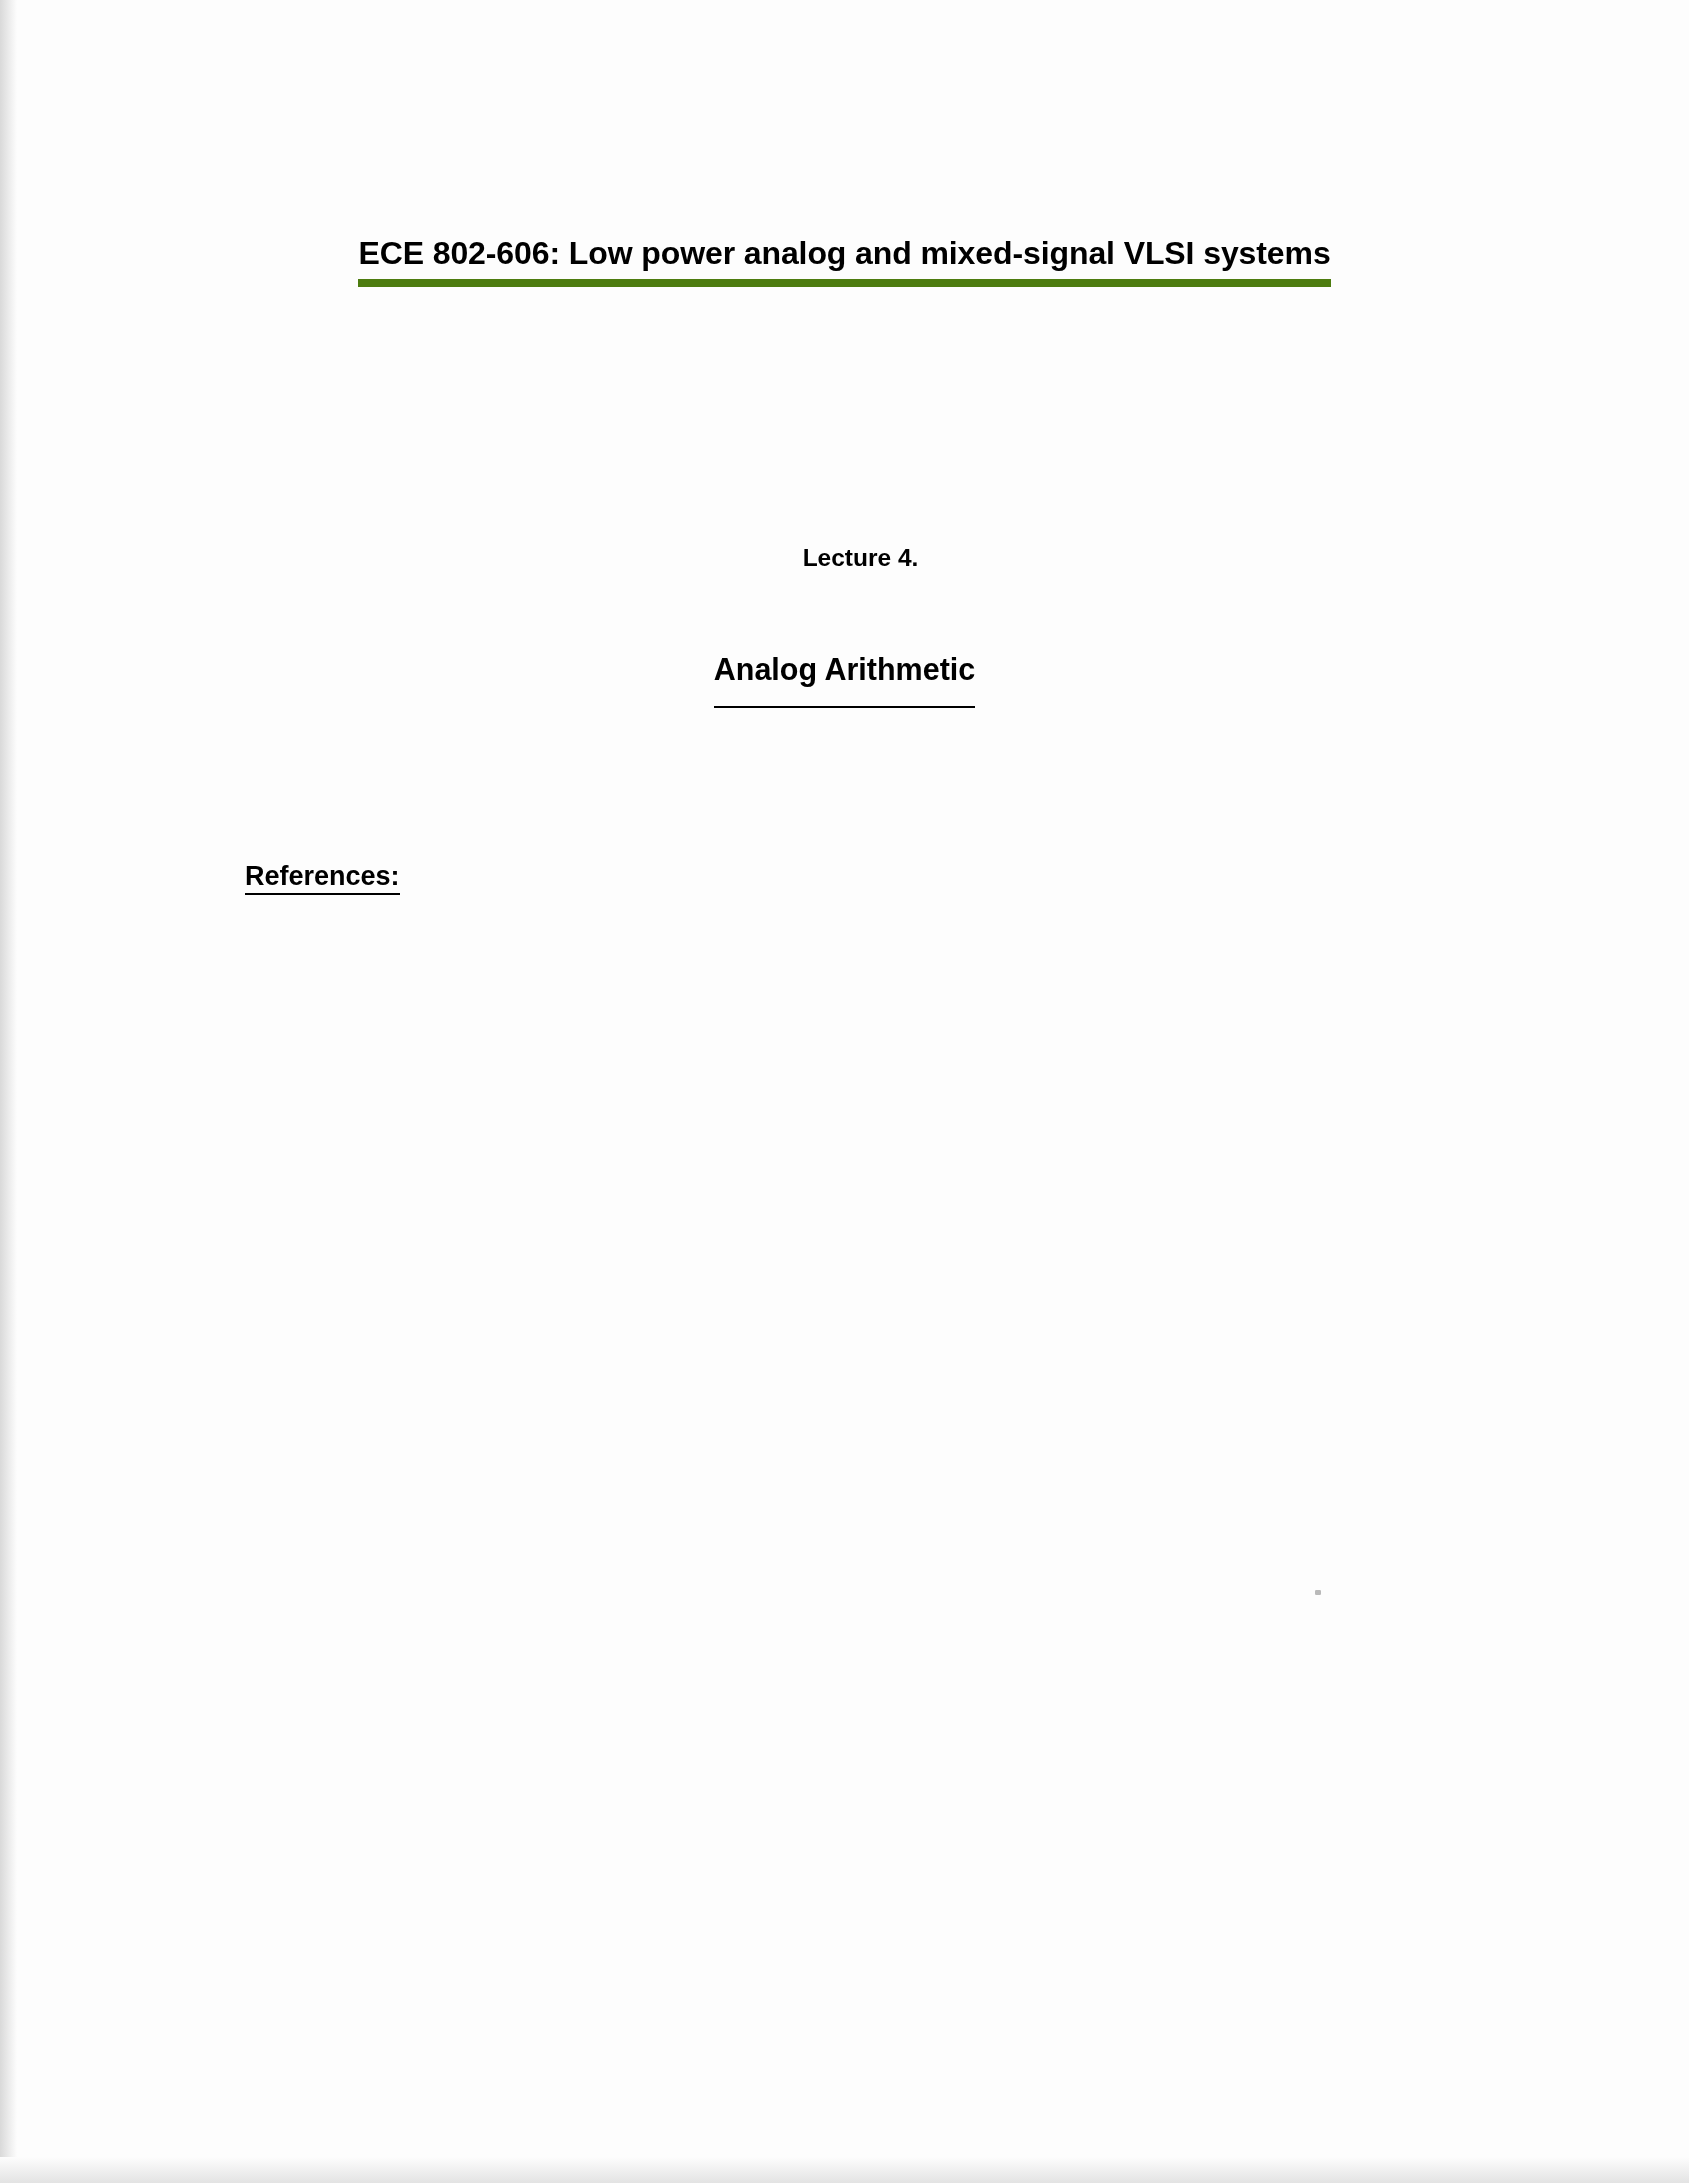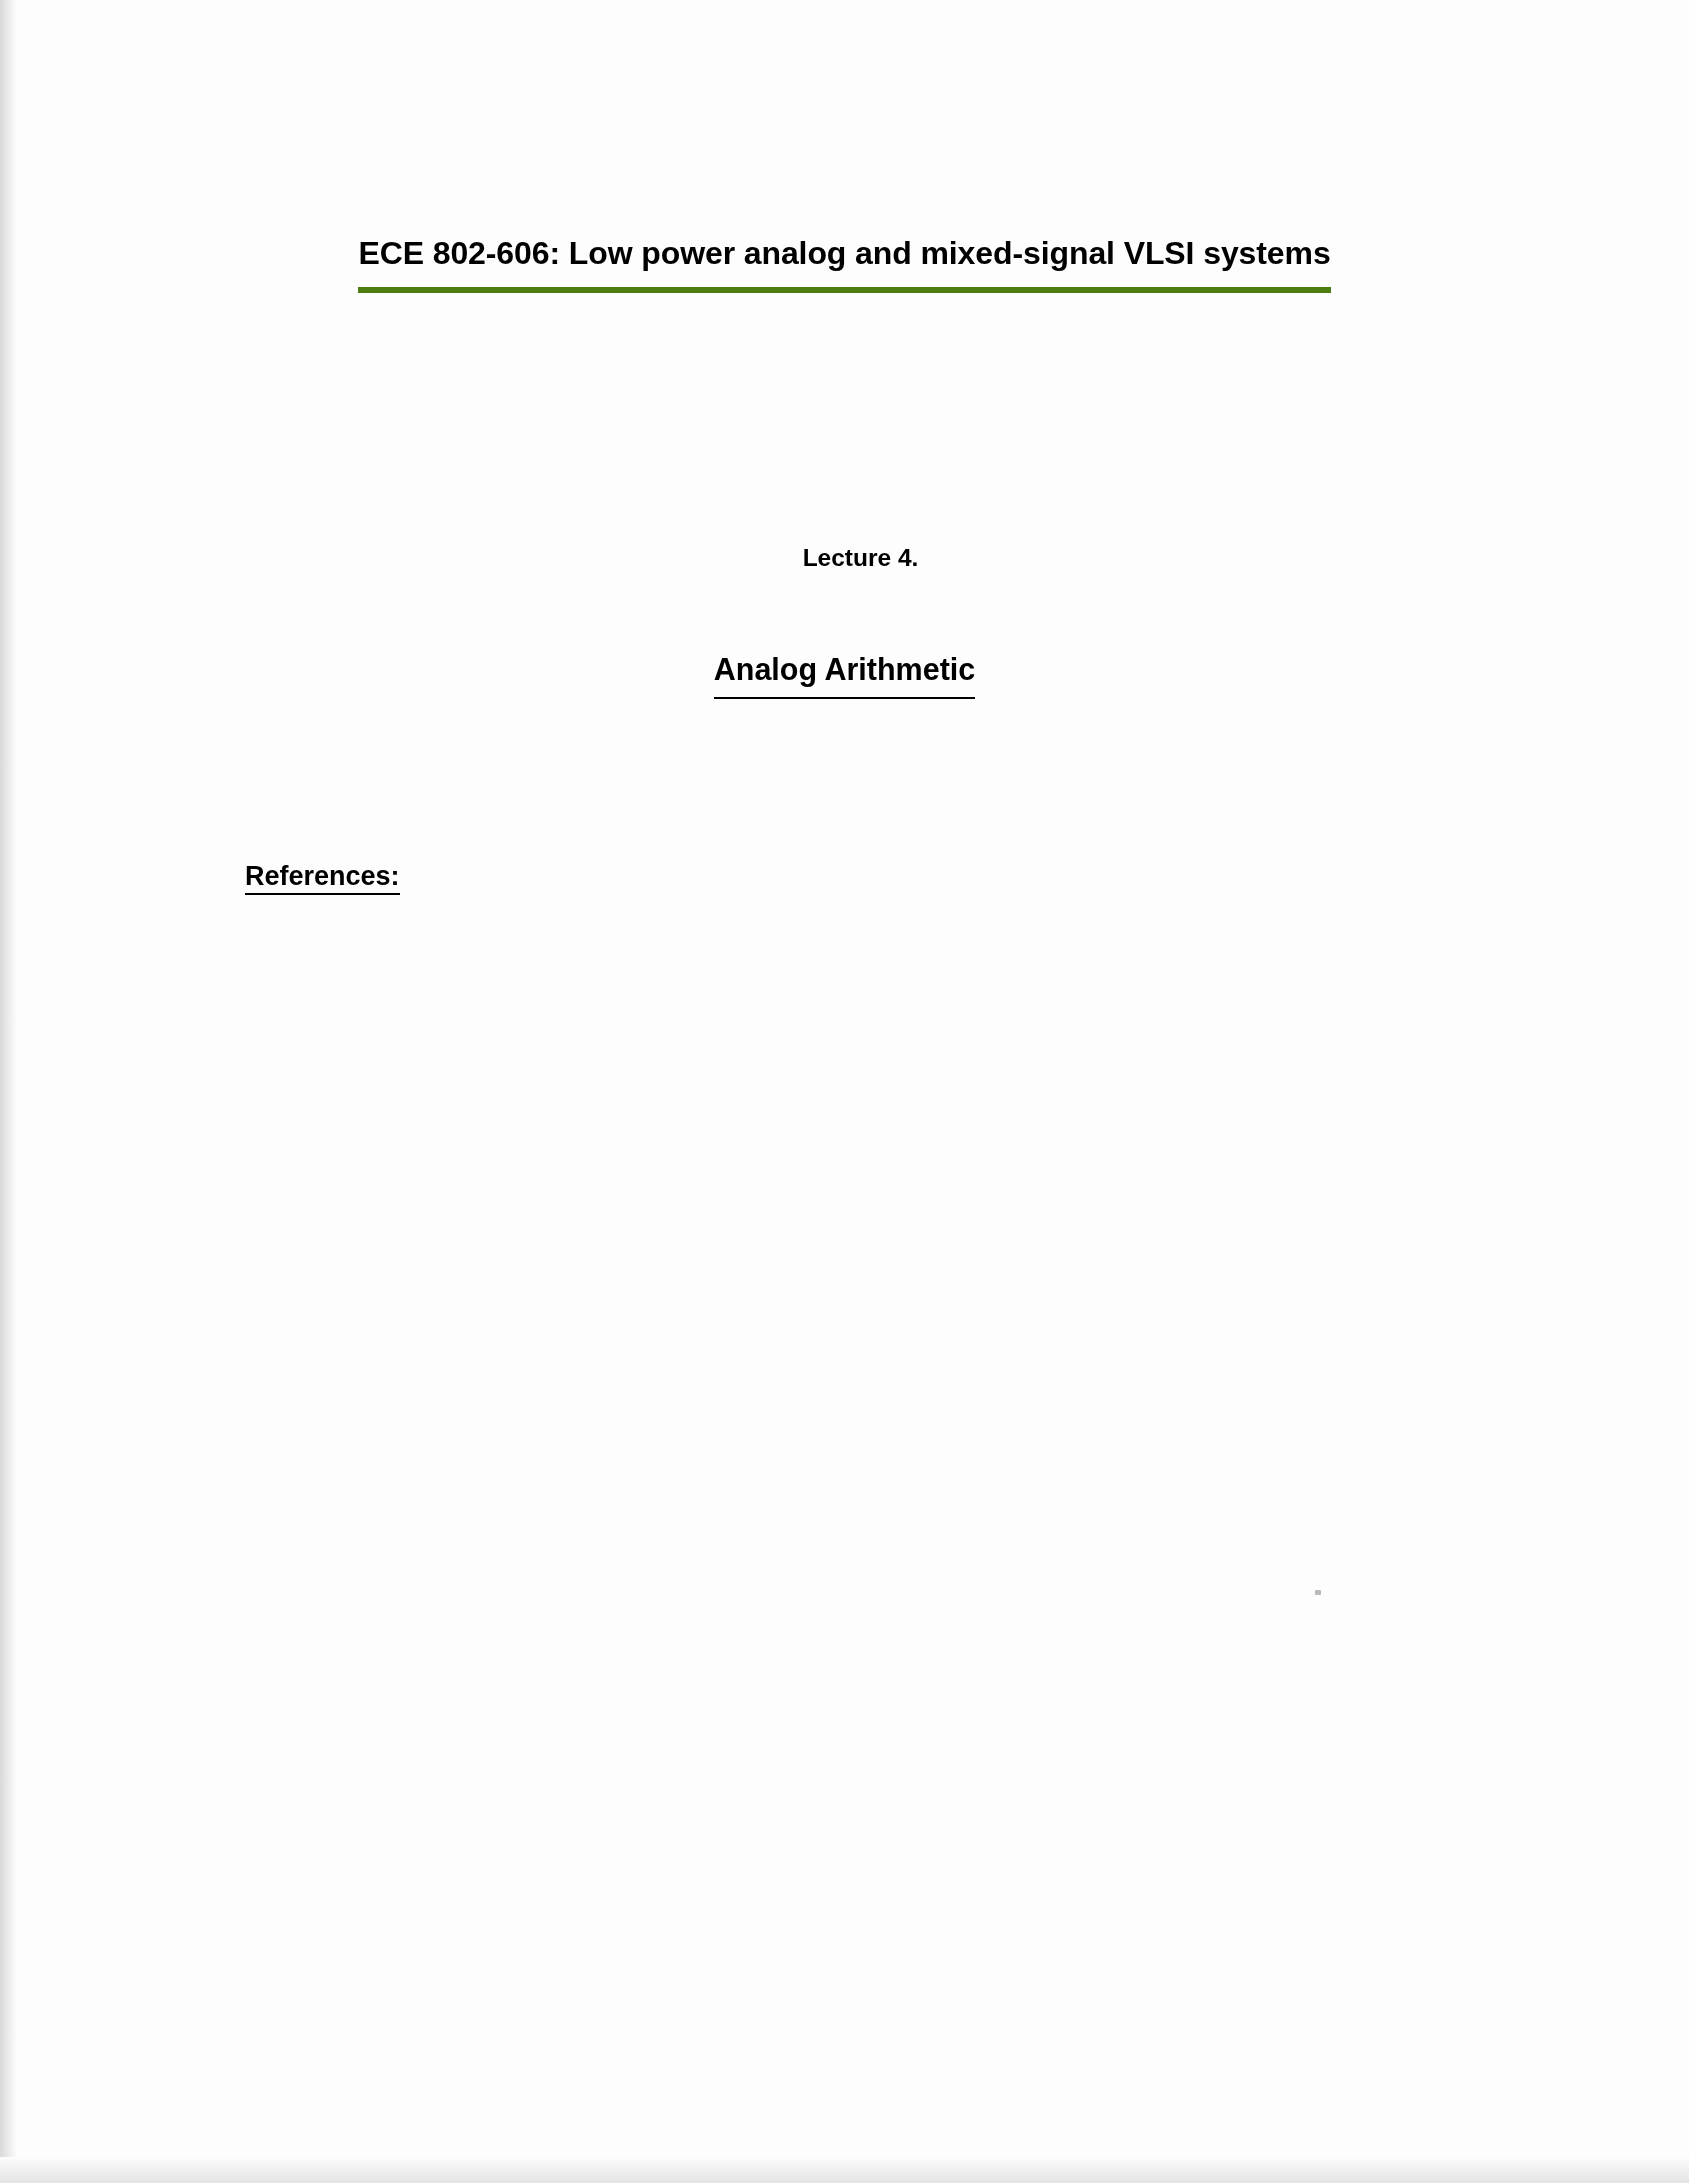--- a/index.html
+++ b/index.html
@@ -45,22 +45,22 @@
     position: absolute;
     top: 235px;
     left: 0;
     width: 1689px;
     text-align: center;
     font-size: 32px;
     font-weight: bold;
     letter-spacing: -0.1px;
   }
   .doc-title span {
-    border-bottom: 6px solid #4d7c0f;
-    padding-bottom: 16px;
+    border-bottom: 8px solid #4d7c0f;
+    padding-bottom: 8px;
   }
   .lecture-line {
     position: absolute;
     top: 544px;
     left: 16px;
     width: 1689px;
     text-align: center;
     font-size: 24.5px;
     font-weight: bold;
   }
@@ -68,21 +68,21 @@
     position: absolute;
     top: 652px;
     left: 0;
     width: 1689px;
     text-align: center;
     font-size: 30.5px;
     font-weight: bold;
   }
   .section-title span {
     border-bottom: 2px solid #000;
-    padding-bottom: 11px;
+    padding-bottom: 20px;
   }
   .refs-heading {
     position: absolute;
     top: 861px;
     left: 245px;
     font-size: 27px;
     font-weight: bold;
   }
   .refs-heading span {
     border-bottom: 2px solid #000;

